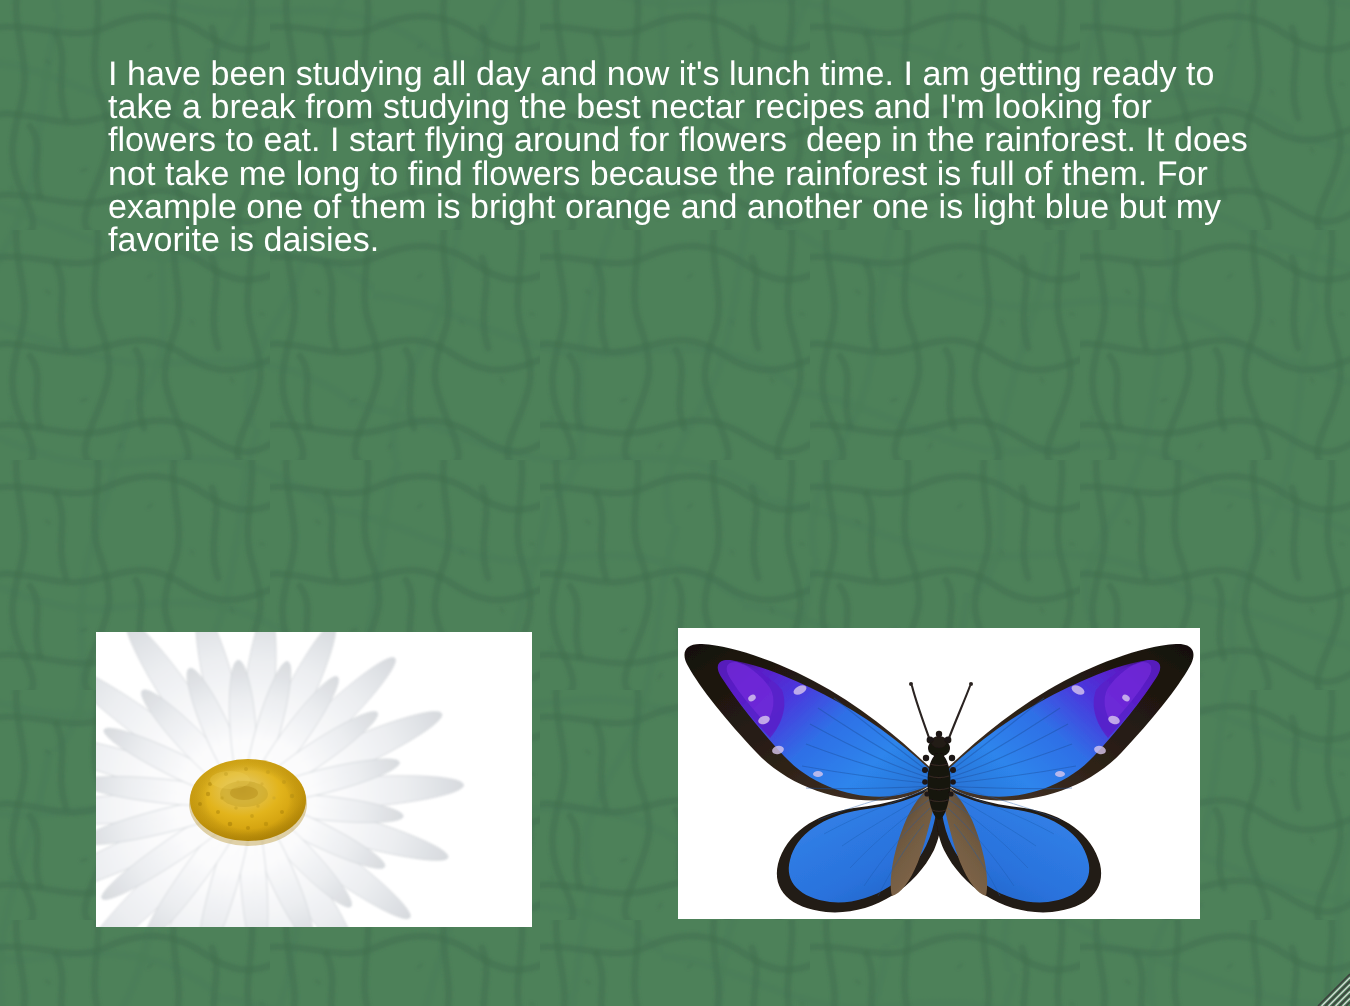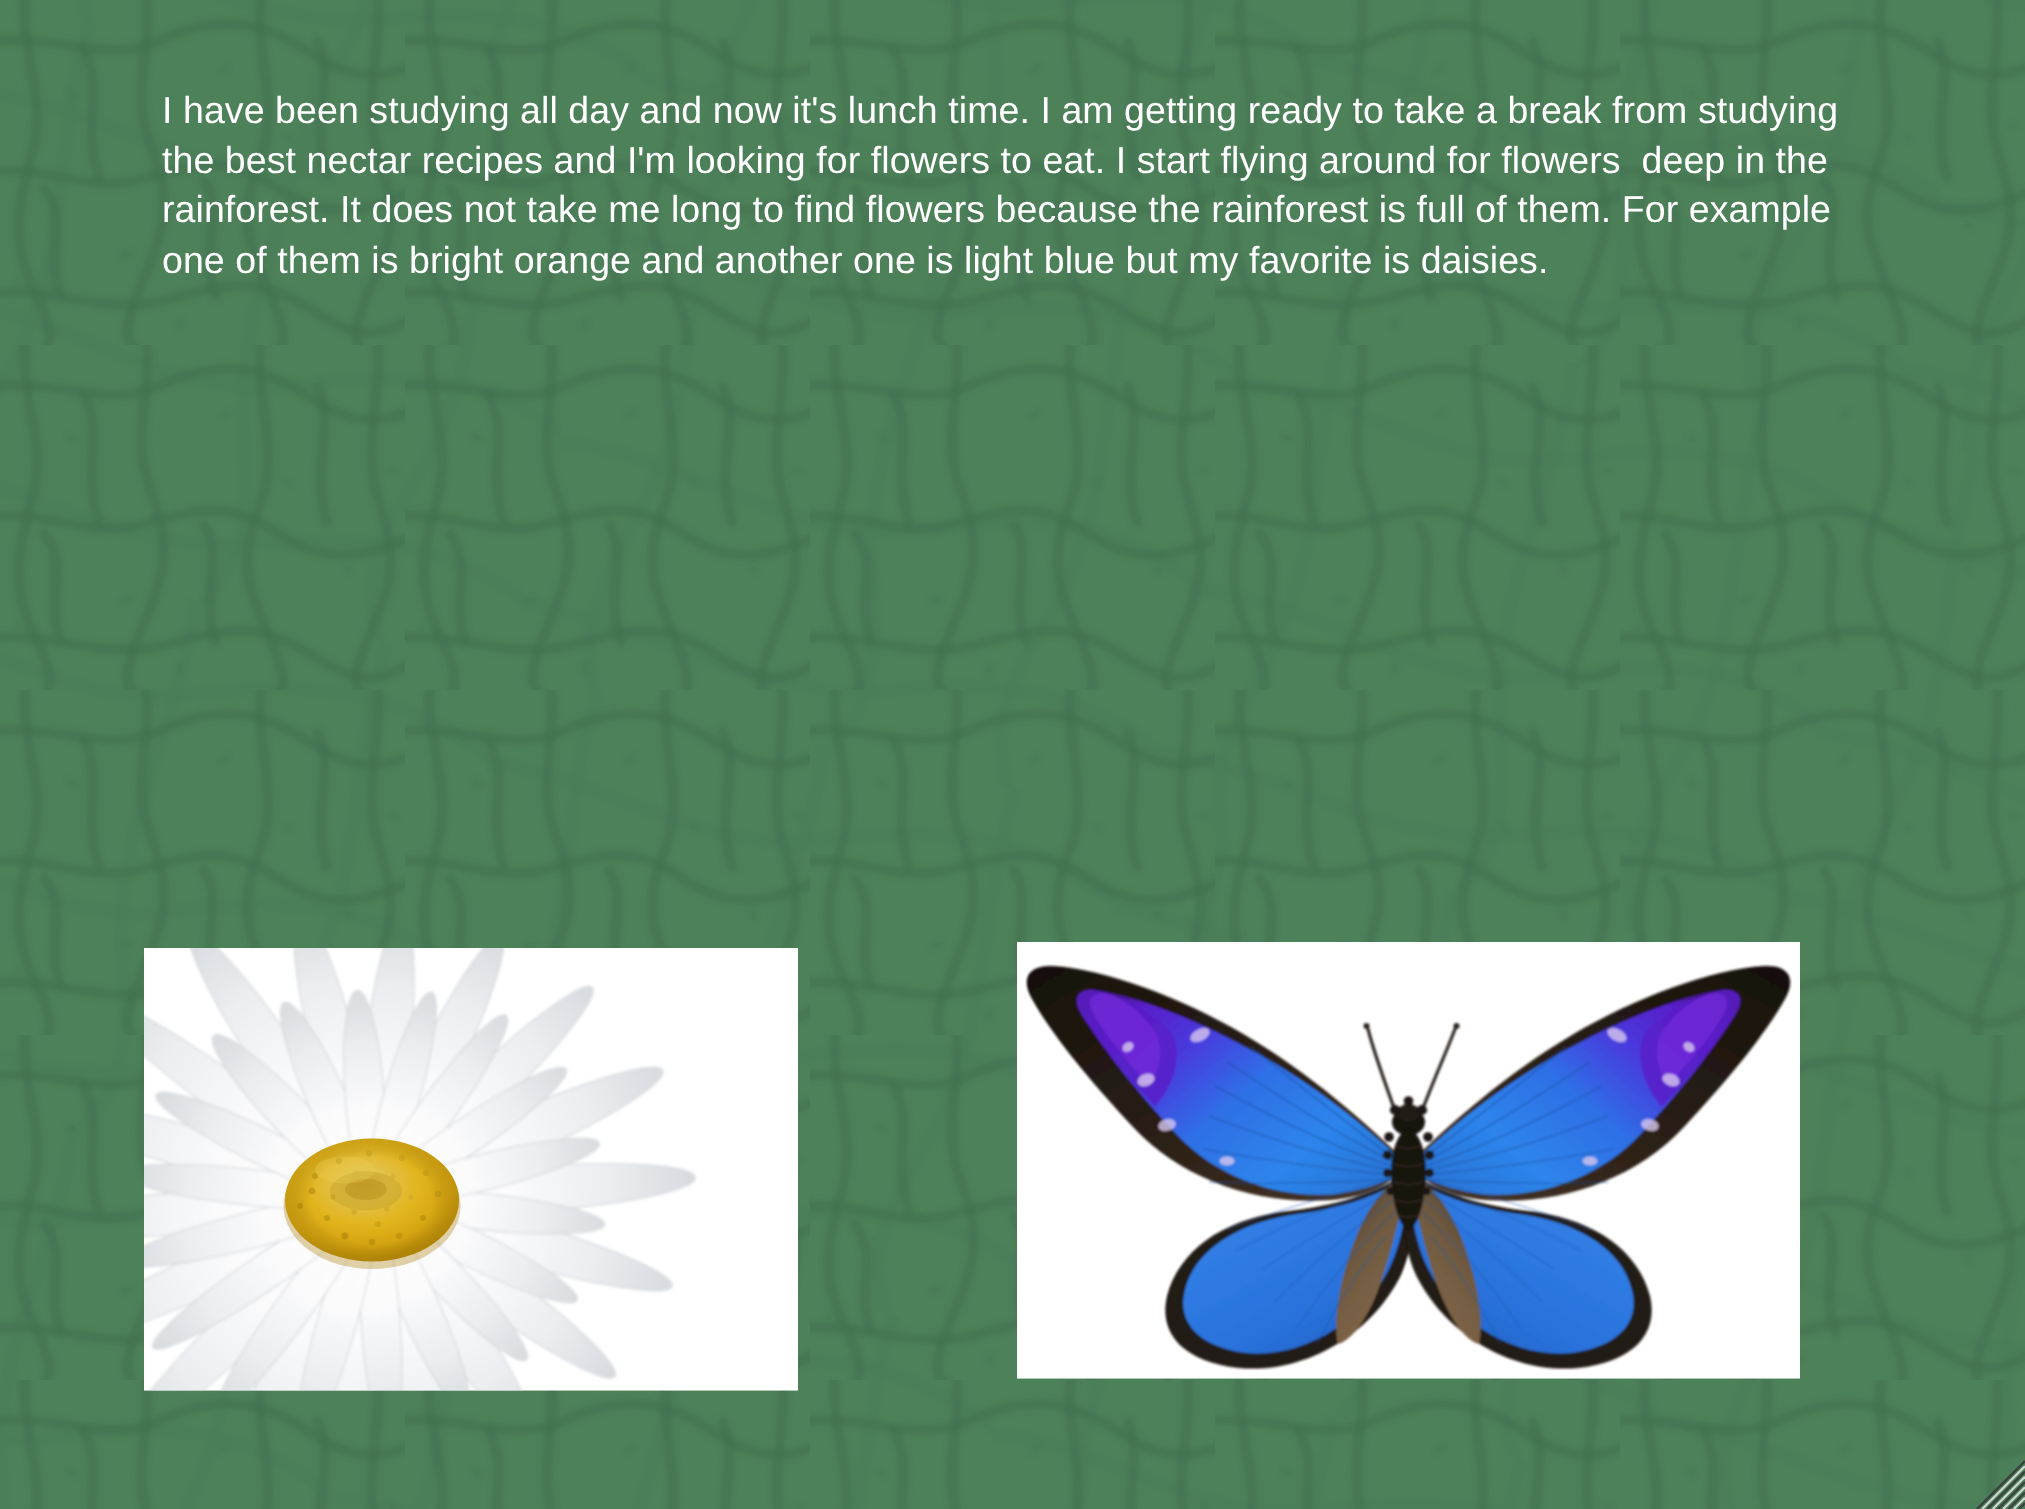--- a/index.html
+++ b/index.html
@@ -32,21 +32,21 @@
   }
   #texture-layer svg { display: block; width: 100%; height: 100%; }
 
   
   #body-text {
     position: absolute;
     left: 108px;
     top: 58px;
     width: 1152px;
     color: #ffffff;
-    font-size: 25px;
+    font-size: 34px;
     line-height: 33.2px;
     letter-spacing: 0.05px;
     font-weight: 400;
     white-space: pre-wrap;
     text-rendering: geometricPrecision;
   }
 
   
   .picture-frame {
     position: absolute;

